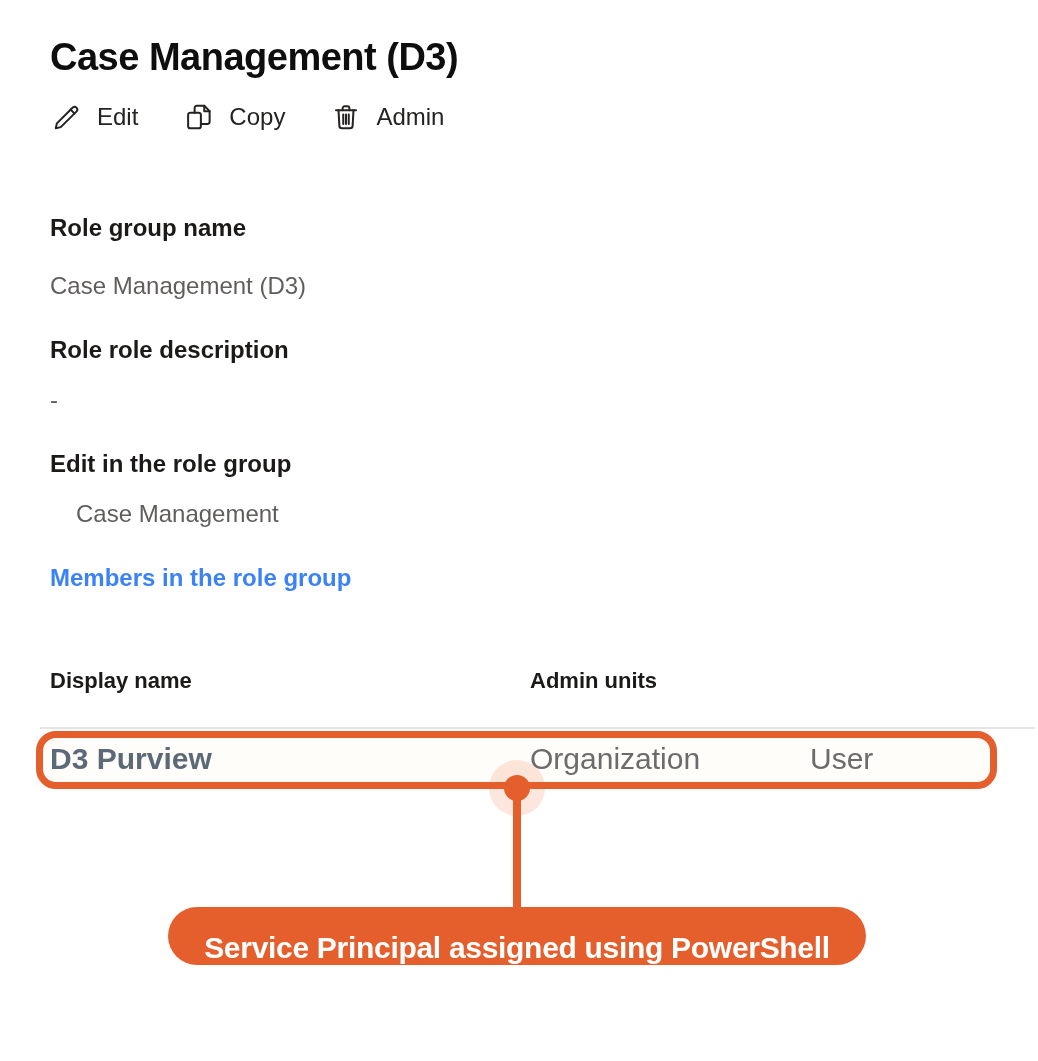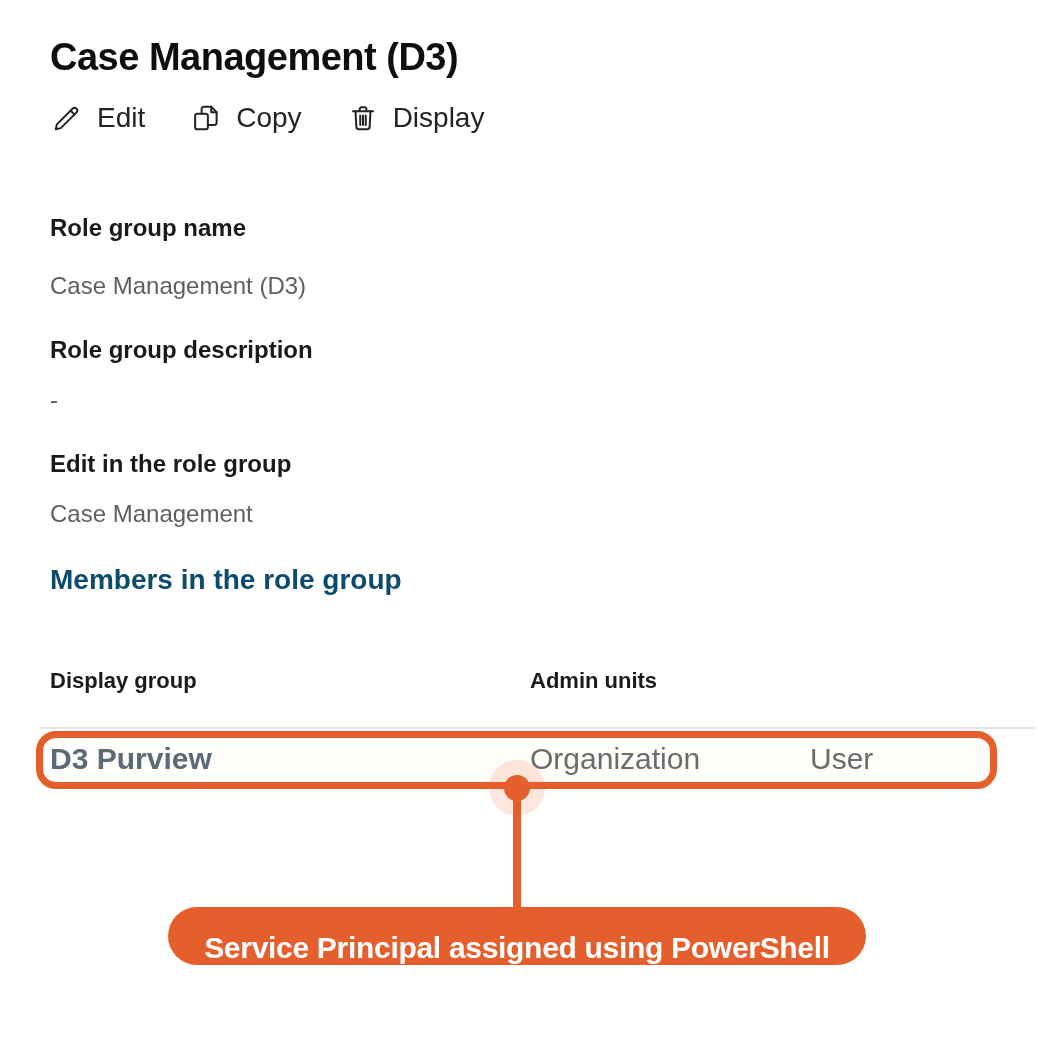--- a/index.html
+++ b/index.html
@@ -5,30 +5,30 @@
   * { margin:0; padding:0; box-sizing:border-box; }
   html,body { width:1038px; height:1061px; background:#ffffff; overflow:hidden; }
   body { font-family:"Liberation Sans","DejaVu Sans",sans-serif; color:#1b1a19; }
   .screen { position:relative; width:1038px; height:784px; background:#ffffff;padding-left:28px; }
 
   
   .page-title { position:absolute; left:50px; top:36px; font-size:38px; font-weight:700; letter-spacing:-0.5px; color:#0f0e0e; }
 
   
   .toolbar { position:absolute; left:50px; top:98px; display:flex; align-items:center; gap:42px; }
-  .tb-btn { display:flex; align-items:center; gap:15px; background:none; border:none; cursor:pointer; font-family:inherit; font-size:28px; color:#242322; padding:4px 2px; }
+  .tb-btn { display:flex; align-items:center; gap:15px; background:none; border:none; cursor:pointer; font-family:inherit; font-size:24px; color:#242322; padding:4px 2px; }
   .tb-btn svg { display:block; width:30px; height:30px; stroke:#242322; fill:none; stroke-width:1.6; stroke-linecap:round; stroke-linejoin:round; }
 
   
   .field-label { position:absolute; left:50px; font-size:24px; font-weight:700; color:#1b1a19; }
   .field-value { position:absolute; left:50px; font-size:24px; font-weight:400; color:#605e5c; }
   .lbl-1 { top:214px; } .val-1 { top:272px; }
   .lbl-2 { top:336px; } .val-2 { top:386px; }
-  .lbl-3 { top:450px; } .val-3 { top:500px; }
-  .members-heading { position:absolute; left:50px; top:564px; font-size:28px; font-weight:700; color:#0c4a6e; }
+  .lbl-3 { top:450px; } .val-3 { top:500px;margin-left:26px; }
+  .members-heading { position:absolute; left:50px; top:564px; font-size:24px; font-weight:700; color:#3b82f6; }
 
   
   .mt-header { position:absolute; left:0; top:668px; width:1038px; display:grid; grid-template-columns:480px 280px auto; padding-left:50px; }
   .mt-header .col { font-size:22px; font-weight:700; color:#1b1a19; }
   .mt-divider { position:absolute; left:40px; top:727px; width:995px; height:2px; background:#e6e4e2; z-index:1; }
 
   .row-fill { position:absolute; left:36px; top:731px; width:961px; height:58px; border-radius:20px; background:#fffdfa; z-index:2; }
   .hl-halo { position:absolute; left:489px; top:760px; width:56px; height:56px; border-radius:50%; background:#f0622f; opacity:0.16; z-index:3; }
   .hl-border { position:absolute; left:36px; top:731px; width:961px; height:58px; border:7px solid #e55f2d; border-radius:20px; background:transparent; z-index:4; }
   .mt-row { position:absolute; left:0; top:745px; width:1038px; display:grid; grid-template-columns:480px 280px auto; padding-left:50px; z-index:5; cursor:pointer; }
@@ -70,37 +70,37 @@
     </button>
     <button class="tb-btn">
       <span>
         <svg viewBox="0 0 24 24" width="30" height="30">
             <path d="M4 6.5h16"></path>
             <path d="M9.3 6.5V5a1.6 1.6 0 0 1 1.6-1.6h2.2A1.6 1.6 0 0 1 14.7 5v1.5"></path>
             <path d="M6 6.5l.7 12.6A2 2 0 0 0 8.7 21h6.6a2 2 0 0 0 2-1.9L18 6.5"></path>
             <path d="M9.8 10v7.5M12 10v7.5M14.2 10v7.5"></path>
           </svg>
       </span>
-      <span>Display</span>
+      <span>Admin</span>
     </button>
   </div>
 
   <div class="field-label lbl-1">Role group name</div>
   <div class="field-value val-1">Case Management (D3)</div>
 
-  <div class="field-label lbl-2">Role group description</div>
+  <div class="field-label lbl-2">Role role description</div>
   <div class="field-value val-2">-</div>
 
   <div class="field-label lbl-3">Edit in the role group</div>
   <div class="field-value val-3">Case Management</div>
 
   <div class="members-heading">Members in the role group</div>
 
   <div class="mt-header">
-    <div class="col">Display group</div>
+    <div class="col">Display name</div>
     <div class="col">Admin units</div>
   </div>
 
   <div class="mt-divider"></div>
 
   <div class="row-fill"></div>
   <div class="hl-halo"></div>
   <div class="hl-border"></div>
 
   <div class="mt-row">

